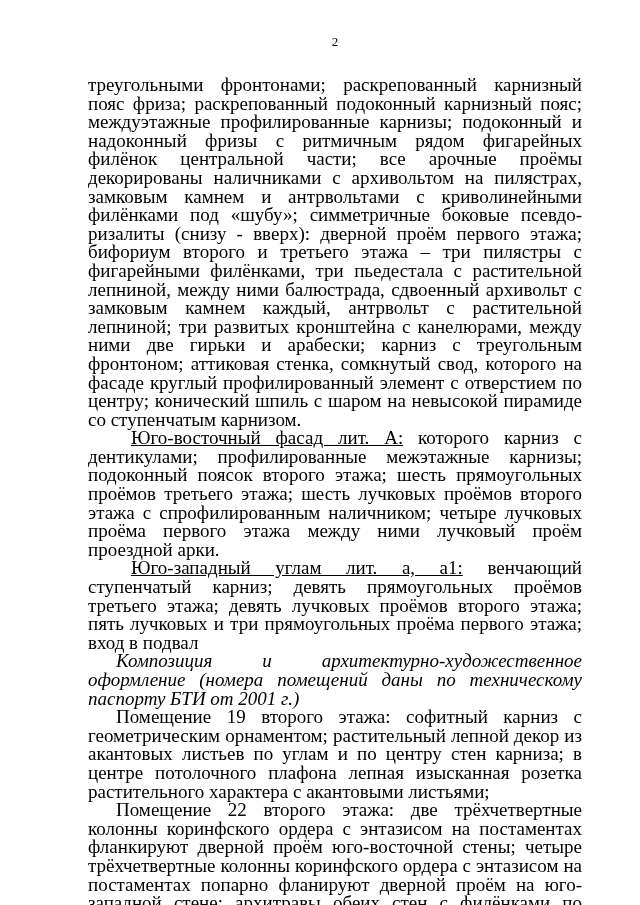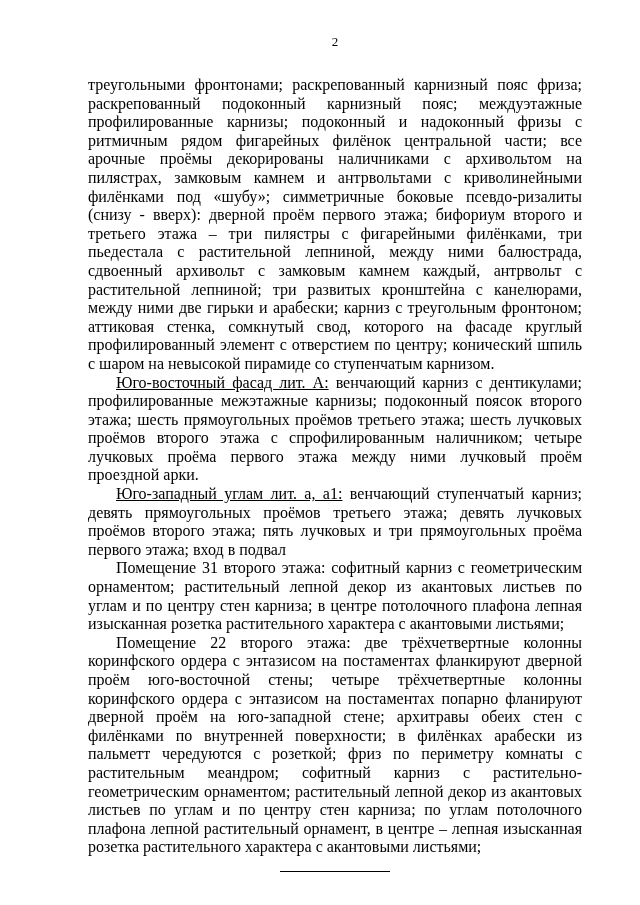--- a/index.html
+++ b/index.html
@@ -21,31 +21,32 @@
     padding: 34px 58px 20px 88px;
   }
   .page-number {
     text-align: center;
     font-size: 13px;
     margin: 0 0 26px 0;
     letter-spacing: 0.2px;
   }
   .body-text p {
     margin: 0;
-    font-size: 16px;
+    font-size: 19px;
     line-height: 18.6px;
     text-align: justify;
     text-justify: inter-word;
     hyphens: none;
   }
   .indent {
     text-indent: 28px;
   }
   .underline-lead {
     text-decoration: underline;
+    margin-left: 15px;
   }
   .para-heading-italic {
     font-style: italic;
     text-indent: 28px;
   }
   .rule {
     width: 110px;
     border-bottom: 1px solid #000;
     margin: 14px auto 0 auto;
   }
@@ -60,30 +61,33 @@
 
   <div class="page-number">2</div>
 
   <div class="body-text">
 
     <p>
       <span class="seg">треугольными фронтонами; раскрепованный карнизный пояс фриза; раскрепованный подоконный карнизный пояс; междуэтажные профилированные карнизы; подоконный и надоконный фризы с ритмичным рядом фигарейных филёнок центральной части; все арочные проёмы декорированы наличниками с архивольтом на пилястрах, замковым камнем и антрвольтами с криволинейными филёнками под «шубу»; симметричные боковые псевдо-ризалиты (снизу - вверх): дверной проём первого этажа; бифориум второго и третьего этажа – три пилястры с фигарейными филёнками, три пьедестала с растительной лепниной, между ними балюстрада, сдвоенный архивольт с замковым камнем каждый, антрвольт с растительной лепниной; три развитых кронштейна с канелюрами, между ними две гирьки и арабески; карниз с треугольным фронтоном; аттиковая стенка, сомкнутый свод, которого на фасаде круглый профилированный элемент с отверстием по центру; конический шпиль с шаром на невысокой пирамиде со ступенчатым карнизом.</span>
     </p>
 
     <p class="indent">
-      <span class="underline-lead">Юго-восточный фасад лит. А:</span><span class="seg"> венчающий карниз с дентикулами; профилированные межэтажные карнизы; подоконный поясок второго этажа; шесть прямоугольных проёмов третьего этажа; шесть лучковых проёмов второго этажа с спрофилированным наличником; четыре лучковых проёма первого этажа между ними лучковый проём проездной арки.</span>
+      <span class="underline-lead">Юго-восточный фасад лит. А:</span><span class="seg"> которого карниз с дентикулами; профилированные межэтажные карнизы; подоконный поясок второго этажа; шесть прямоугольных проёмов третьего этажа; шесть лучковых проёмов второго этажа с спрофилированным наличником; четыре лучковых проёма первого этажа между ними лучковый проём проездной арки.</span>
     </p>
 
     <p class="indent">
       <span class="underline-lead">Юго-западный углам лит. а, а1:</span><span class="seg"> венчающий ступенчатый карниз; девять прямоугольных проёмов третьего этажа; девять лучковых проёмов второго этажа; пять лучковых и три прямоугольных проёма первого этажа; вход в подвал</span>
     </p>
 
+    <p class="para-heading-italic">
+      <span class="seg">Композиция и архитектурно-художественное оформление (номера помещений даны по техническому паспорту БТИ от 2001 г.)</span>
+    </p>
 
     <p class="indent">
-      <span class="seg">Помещение 31 второго этажа: софитный карниз с геометрическим орнаментом; растительный лепной декор из акантовых листьев по углам и по центру стен карниза; в центре потолочного плафона лепная изысканная розетка растительного характера с акантовыми листьями;</span>
+      <span class="seg">Помещение 19 второго этажа: софитный карниз с геометрическим орнаментом; растительный лепной декор из акантовых листьев по углам и по центру стен карниза; в центре потолочного плафона лепная изысканная розетка растительного характера с акантовыми листьями;</span>
     </p>
 
     <p class="indent">
       <span class="seg">Помещение 22 второго этажа: две трёхчетвертные колонны коринфского ордера с энтазисом на постаментах фланкируют дверной проём юго-восточной стены; четыре трёхчетвертные колонны коринфского ордера с энтазисом на постаментах попарно фланируют дверной проём на юго-западной стене; архитравы обеих стен с филёнками по внутренней поверхности; в филёнках арабески из пальметт чередуются с розеткой; фриз по периметру комнаты с растительным меандром; софитный карниз с растительно-геометрическим орнаментом; растительный лепной декор из акантовых листьев по углам и по центру стен карниза; по углам потолочного плафона лепной растительный орнамент, в центре – лепная изысканная розетка растительного характера с акантовыми листьями;</span>
     </p>
 
 
   </div>
 
   <div class="rule"></div>

